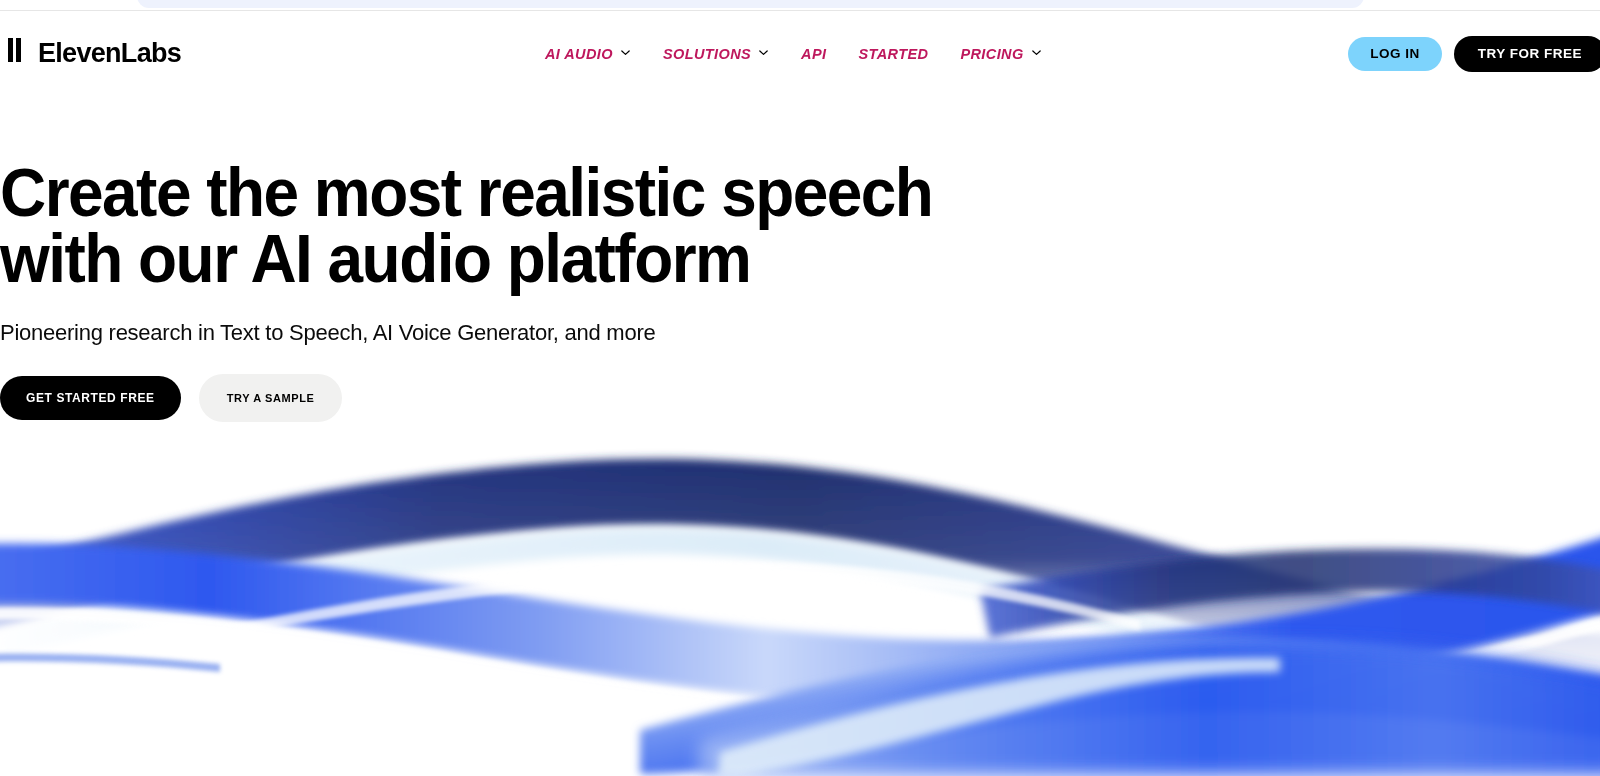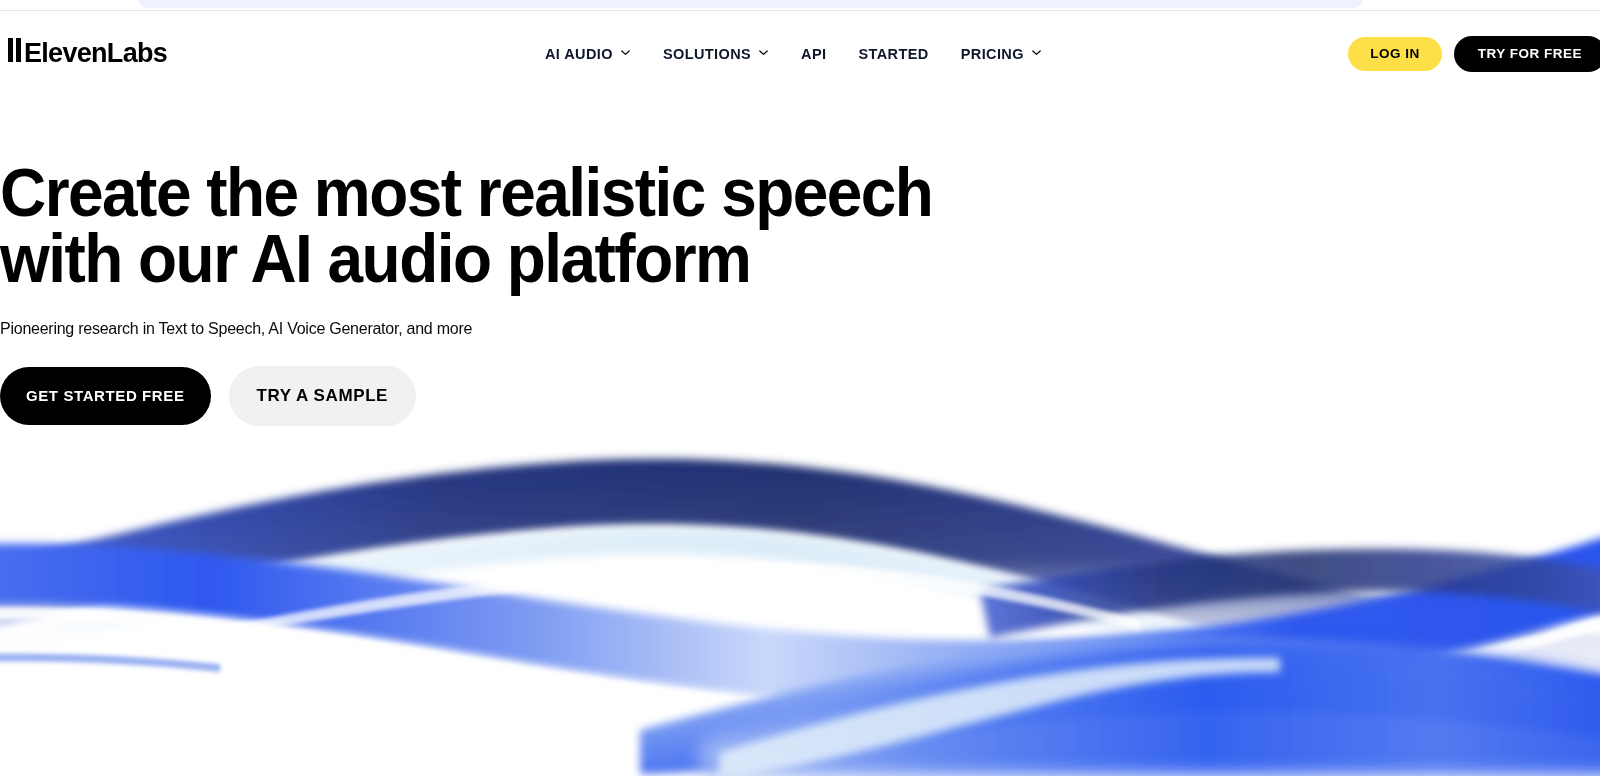--- a/index.html
+++ b/index.html
@@ -56,20 +56,21 @@
     z-index: 20;
   }
 
   .logo {
     position: absolute;
     left: 8px;
     display: flex;
     align-items: baseline;
     height: 32px;
     cursor: pointer;
+    gap: 14px;
   }
   .logo-mark {
     display: inline-flex;
     align-items: flex-end;
     gap: 3px;
     margin-right: 3px;
     padding-bottom: 1px;
   }
   .logo-mark i {
     display: block;
@@ -94,24 +95,25 @@
     gap: 0;
   }
   .nav-item {
     display: flex;
     align-items: center;
     gap: 7px;
     padding: 0 16px;
     font-size: 14.5px;
     font-weight: 700;
     letter-spacing: 0.4px;
-    color: #0f172a;
+    color: #be185d;
     white-space: nowrap;
     cursor: pointer;
     height: 30px;
+    font-style: italic;
   }
   .nav-item:first-child { padding-left: 0; }
   .chev {
     display: inline-block;
     width: 11px;
     height: 11px;
     position: relative;
     top: -1px;
     flex: none;
   }
@@ -130,21 +132,21 @@
     justify-content: center;
     border: none;
     border-radius: 999px;
     font-family: inherit;
     font-weight: 700;
     letter-spacing: 0.5px;
     cursor: pointer;
     white-space: nowrap;
   }
   .btn-login {
-    background: #fde047;
+    background: #7dd3fc;
     color: #000;
     font-size: 13.5px;
     height: 34px;
     padding: 0 22px;
   }
   .btn-try-free {
     background: #000000;
     color: #ffffff;
     font-size: 13.5px;
     height: 36px;
@@ -164,45 +166,45 @@
     line-height: 0.97;
     font-weight: 700;
     letter-spacing: -1.6px;
     color: #000;
     transform: scaleX(0.94);
     transform-origin: left center;
     white-space: pre-line;
   }
   .hero-sub {
     margin-top: 26px;
-    font-size: 16px;
+    font-size: 22px;
     line-height: 1.35;
     font-weight: 400;
     letter-spacing: -0.25px;
     color: #0b0b0b;
   }
   .hero-ctas {
     margin-top: 26px;
     display: flex;
     align-items: center;
     gap: 18px;
   }
   .btn-primary {
     background: #000000;
     color: #ffffff;
-    font-size: 15px;
-    height: 58px;
+    font-size: 12px;
+    height: 44px;
     padding: 0 26px;
     letter-spacing: 0.6px;
   }
   .btn-secondary {
     background: #f1f1f0;
     color: #000000;
-    font-size: 17px;
-    height: 60px;
+    font-size: 11px;
+    height: 48px;
     padding: 0 28px;
     letter-spacing: 0.6px;
   }
 
   
   .wave-wrap {
     position: absolute;
     left: 0;
     top: 440px;
     width: 1600px;

